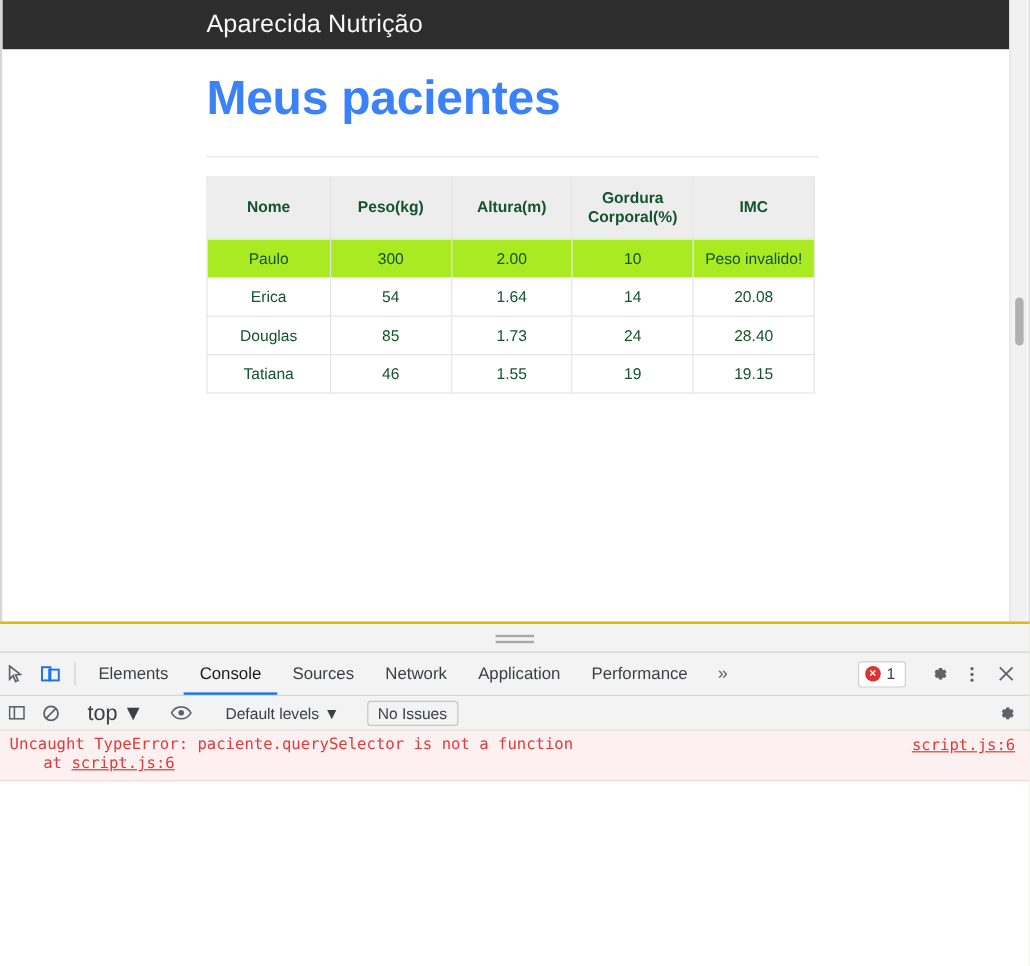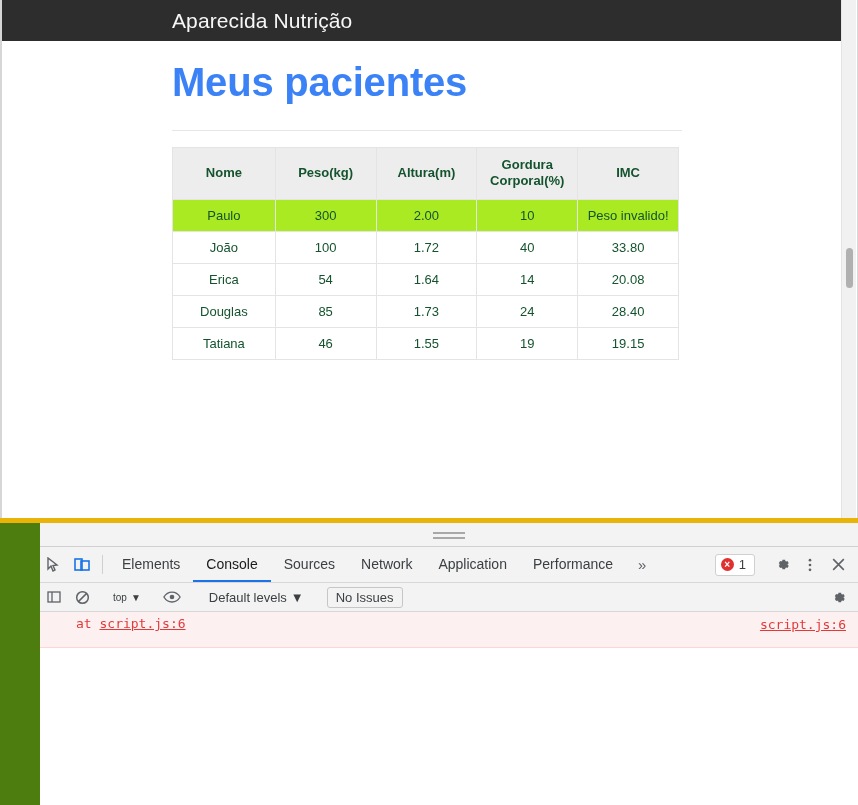--- a/index.html
+++ b/index.html
@@ -110,24 +110,23 @@
     width: 7px; height: 40px;
     background: #b0b0b0;
     border-radius: 4px;
   }
 
   
   #devtools {
     position: absolute;
     left: 0; top: 518px;
     width: 858px; height: 287px;
-    background: #4d7c0f;
+    background: #86efac;
     font-family: "Liberation Sans", sans-serif;
-    border-top: 5px solid #eab308;
-    padding-left: 40px;
+    border-top: 2px solid #eab308;
   }
 
   .dt-resizer {
     height: 24px;
     background: #f3f3f3;
     border-bottom: 1px solid #d0d0d0;
     position: relative;
   }
   .dt-grip {
     position: absolute;
@@ -214,21 +213,21 @@
 
   .dt-filterbar {
     height: 29px;
     background: #f3f3f3;
     display: flex;
     align-items: center;
     border-bottom: 1px solid #d7d7d7;
     padding-left: 0;
   }
   .dt-context {
-    font-size: 10px;
+    font-size: 18px;
     color: #3c4043;
     padding: 0 4px;
     display: flex;
     align-items: center;
     gap: 4px;
   }
   .dt-filter-input {
     width: 205px;
     height: 21px;
     border: 1px solid #c9c9c9;
@@ -327,27 +326,20 @@
             <th class="col-imc">IMC</th>
           </tr>
         </thead>
         <tbody id="patients-body">
             <tr class="row-invalid">
               <td class="col-nome">Paulo</td>
               <td class="col-peso">300</td>
               <td class="col-altura">2.00</td>
               <td class="col-gordura">10</td>
               <td class="col-imc">Peso invalido!</td>
-            </tr>
-            <tr>
-              <td class="col-nome">João</td>
-              <td class="col-peso">100</td>
-              <td class="col-altura">1.72</td>
-              <td class="col-gordura">40</td>
-              <td class="col-imc">33.80</td>
             </tr>
             <tr>
               <td class="col-nome">Erica</td>
               <td class="col-peso">54</td>
               <td class="col-altura">1.64</td>
               <td class="col-gordura">14</td>
               <td class="col-imc">20.08</td>
             </tr>
             <tr>
               <td class="col-nome">Douglas</td>
@@ -487,19 +479,20 @@
             <path fill="#5f6368" d="M10 6.6a3.4 3.4 0 100 6.8 3.4 3.4 0 000-6.8zm0 5.1a1.7 1.7 0 110-3.4 1.7 1.7 0 010 3.4z"></path>
             <path fill="#5f6368" d="M17.4 11.4l-1.3-.8a6.3 6.3 0 000-1.2l1.3-.8-1.6-2.8-1.4.6a6.3 6.3 0 00-1.1-.6l-.2-1.5H9.9l-.2 1.5c-.4.15-.75.35-1.1.6l-1.4-.6-1.6 2.8 1.3.8a6.3 6.3 0 000 1.2l-1.3.8 1.6 2.8 1.4-.6c.35.25.7.45 1.1.6l.2 1.5h3.2l.2-1.5c.4-.15.75-.35 1.1-.6l1.4.6 1.6-2.8z"></path>
           </svg>
         </span>
       </div>
     </div>
   </div>
 
   <div class="dt-console">
     <div class="console-error">
+      <div class="console-error-text">Uncaught TypeError: paciente.querySelector is not a function</div>
       <div class="console-error-stack">
         <span>at </span><u>script.js:6</u>
       </div>
       <div class="console-src">script.js:6</div>
     </div>
   </div>
 </div>
 
 </body></html>

